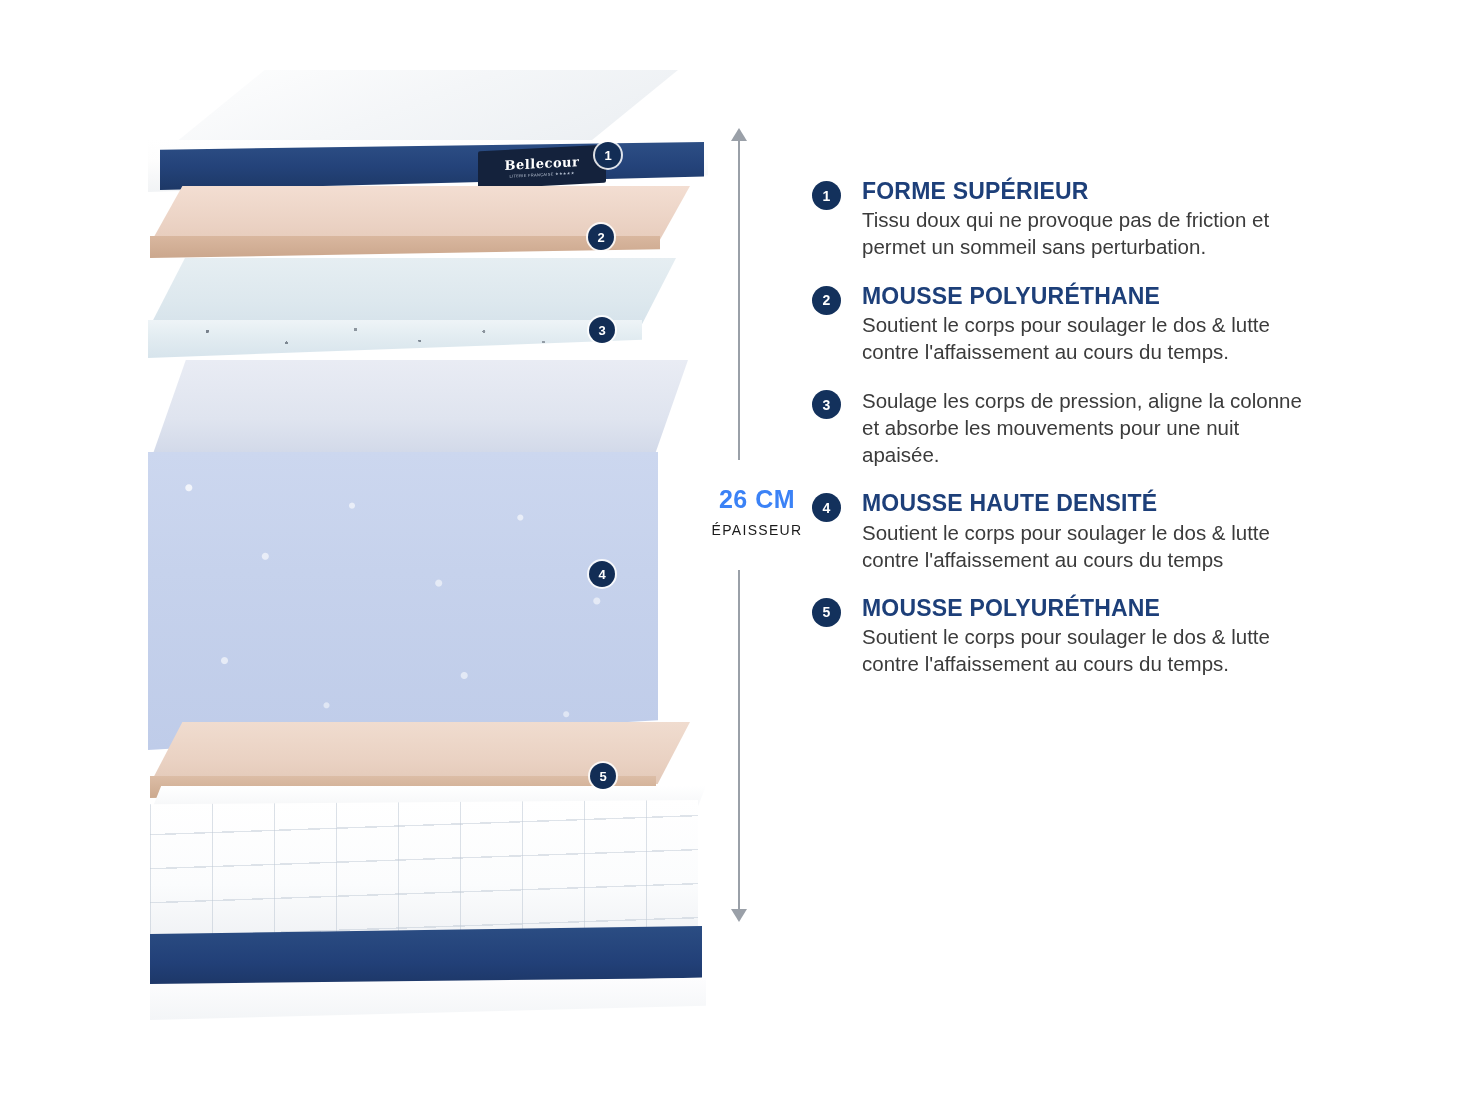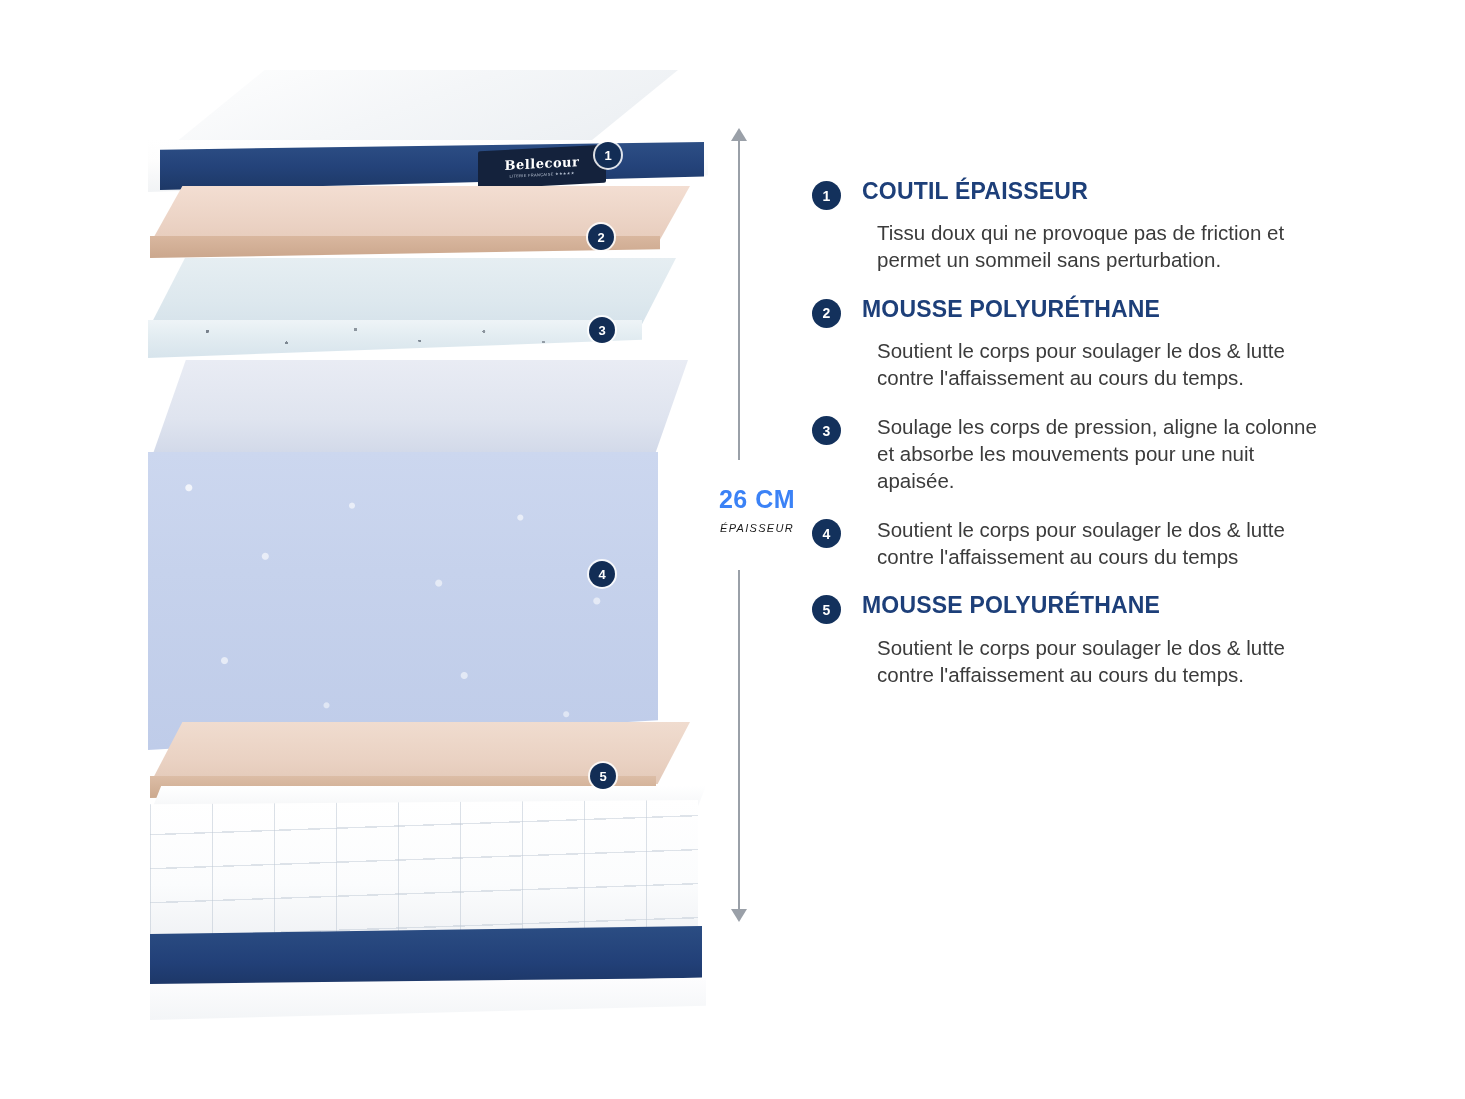--- a/index.html
+++ b/index.html
@@ -298,24 +298,23 @@
     font-weight: bold;
     color: #3b82f6;
     letter-spacing: .5px;
   }
   #measure .label-sub {
     position: absolute;
     left: -8px;
     top: 392px;
     width: 130px;
     text-align: center;
-    font-size: 11px;
+    font-size: 14px;
     color: #1a1a1a;
     letter-spacing: 1.3px;
-    font-style: italic;
   }
 
   
   #legend {
     position: absolute;
     left: 806px;
     top: 178px;
     width: 540px;
   }
   .legend-item {
@@ -344,21 +343,21 @@
     font-weight: bold;
     color: #1d3f79;
     letter-spacing: .2px;
     margin: 0 0 2px 0;
     line-height: 1.15;
   }
   .legend-desc {
     font-size: 20.5px;
     color: #3b3b3b;
     line-height: 1.32;
-    margin: 15px;
+    margin: 0;
     max-width: 455px;
   }
 </style>
 </head>
 <body>
 
 <div id="illustration">
 
   <div class="layer" id="layer1">
     <div class="quilt"></div>
@@ -410,37 +409,38 @@
     <div class="mask"></div>
     <div class="label-main">26 CM</div>
     <div class="label-sub">ÉPAISSEUR</div>
   </div>
 </div>
 
 <div id="legend">
 
   <div class="legend-item">
     <div class="legend-badge">1</div>
-    <p class="legend-title">COUTIL ÉPAISSEUR</p>
+    <p class="legend-title">FORME SUPÉRIEUR</p>
     <p class="legend-desc">Tissu doux qui ne provoque pas de friction et permet un sommeil sans perturbation.</p>
   </div>
 
   <div class="legend-item">
     <div class="legend-badge">2</div>
     <p class="legend-title">MOUSSE POLYURÉTHANE</p>
     <p class="legend-desc">Soutient le corps pour soulager le dos &amp; lutte contre l'affaissement au cours du temps.</p>
   </div>
 
   <div class="legend-item">
     <div class="legend-badge">3</div>
     <p class="legend-desc">Soulage les corps de pression, aligne la colonne et absorbe les mouvements pour une nuit apaisée.</p>
   </div>
 
   <div class="legend-item">
     <div class="legend-badge">4</div>
+    <p class="legend-title">MOUSSE HAUTE DENSITÉ</p>
     <p class="legend-desc">Soutient le corps pour soulager le dos &amp; lutte contre l'affaissement au cours du temps</p>
   </div>
 
   <div class="legend-item">
     <div class="legend-badge">5</div>
     <p class="legend-title">MOUSSE POLYURÉTHANE</p>
     <p class="legend-desc">Soutient le corps pour soulager le dos &amp; lutte contre l'affaissement au cours du temps.</p>
   </div>
 
 </div>

